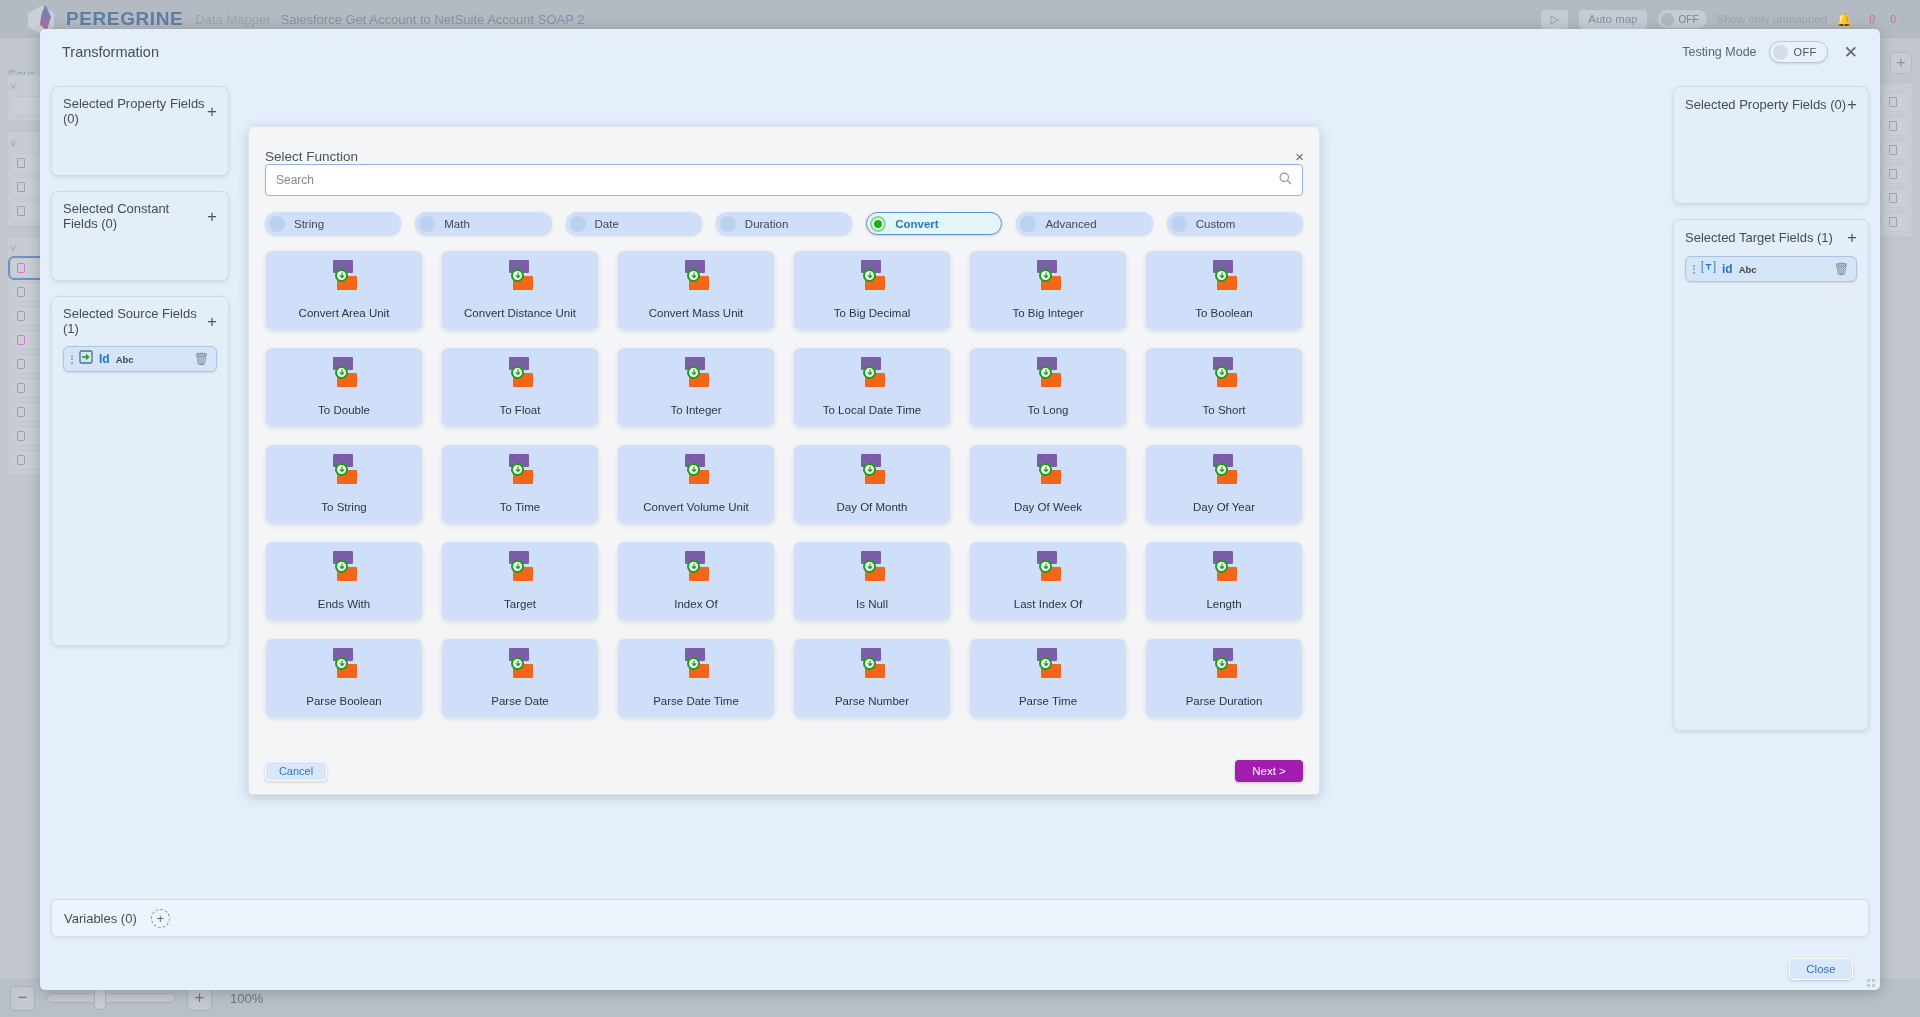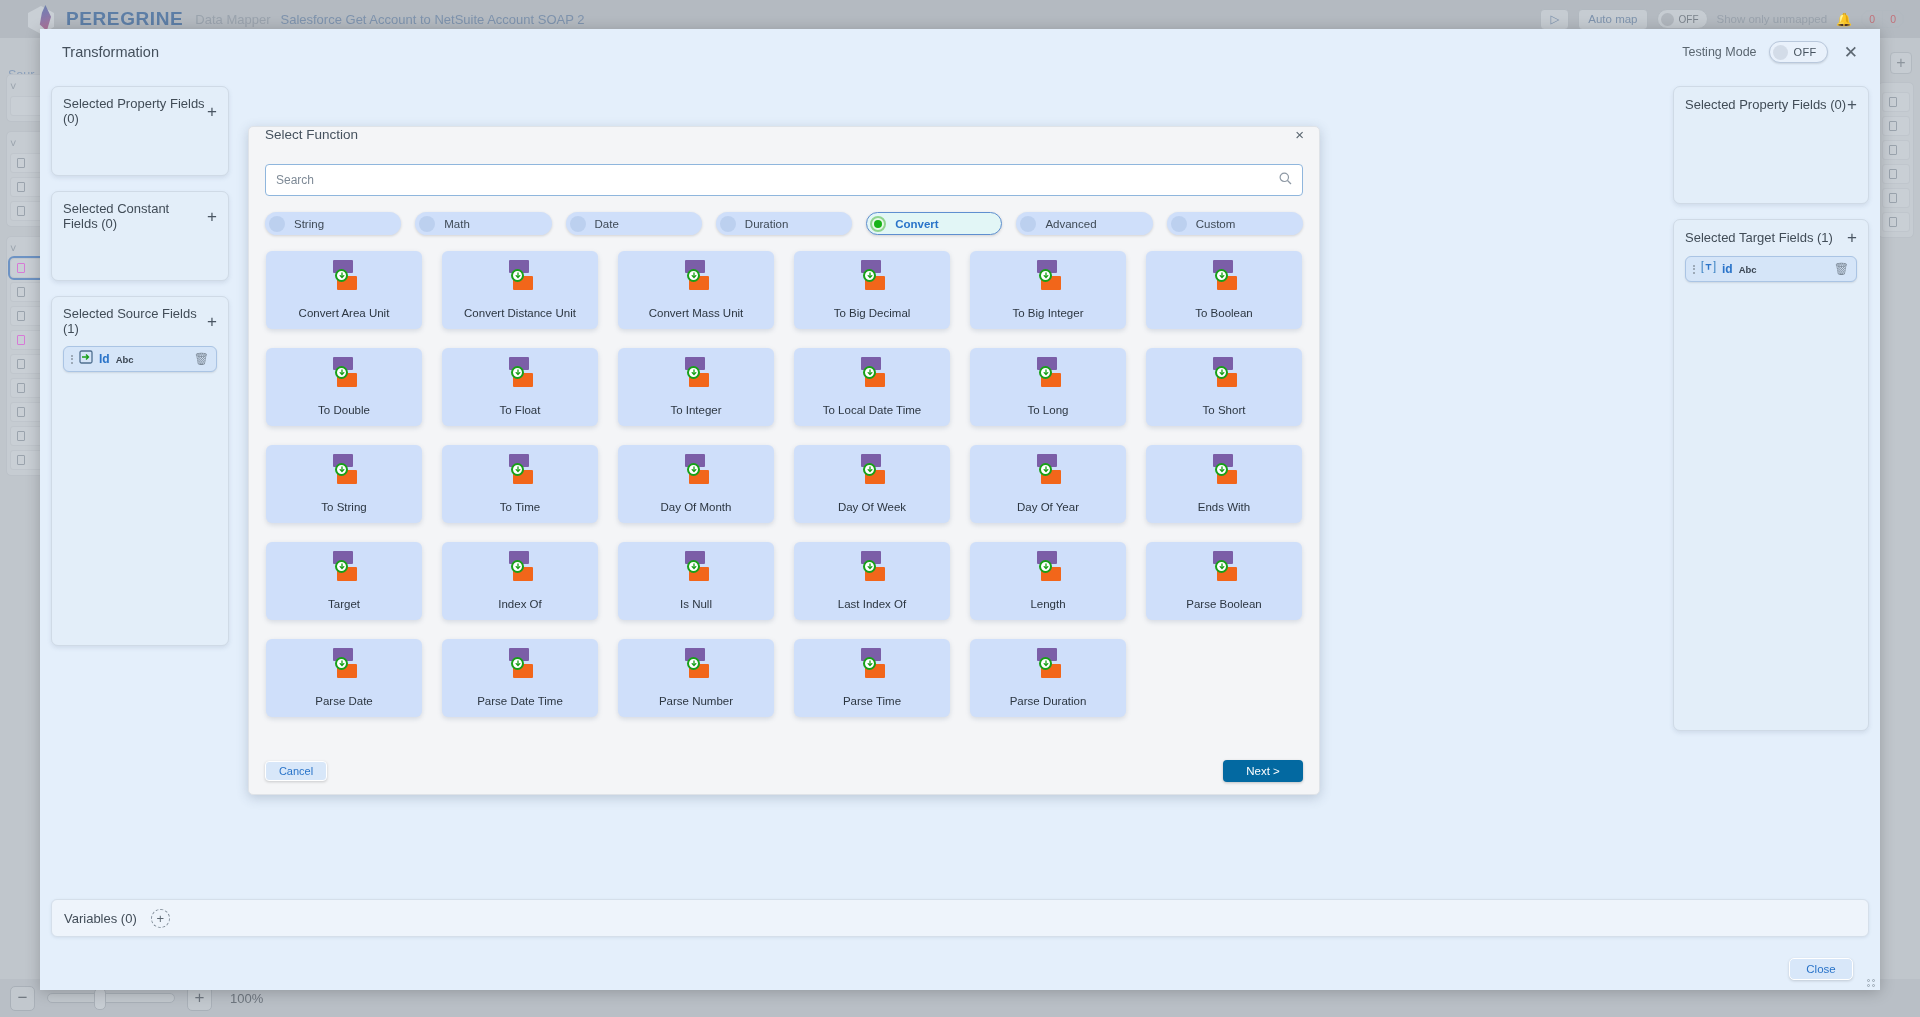--- a/index.html
+++ b/index.html
@@ -111,21 +111,21 @@
   }
   .zoom-thumb {
     position: absolute; left: 46px; top: -6px; width: 12px; height: 22px;
     border: 1px solid #a9b0b8; border-radius: 5px; background: #c7cdd3;
   }
   .zoom-pct { font-size: 13px; color: #6e767f; margin-left: 6px; }
 
   
   #transformation-modal {
     position: absolute; left: 40px; top: 29px; width: 1840px; height: 961px;
-    background: #e4effb; border-radius: 0;
+    background: #e4effb; border-radius: 5px;
     box-shadow: 0 2px 14px rgba(0,0,0,.22);
     z-index: 10;
   }
   .tm-header {
     height: 46px; display: flex; align-items: center; padding: 0 18px 0 22px;
   }
   .tm-title { font-size: 14.5px; color: #44505c; }
   .tm-header-right { margin-left: auto; display: flex; align-items: center; gap: 12px; }
   .tm-testing-label { font-size: 12.5px; color: #5a6670; }
   .tm-toggle {
@@ -199,21 +199,21 @@
     box-shadow: 0 1px 3px rgba(0,0,0,.16);
   }
 
   
   #select-function-dialog {
     position: absolute; left: 208px; top: 51px; width: 1072px; height: 669px;
     background: #f4f5f7; border: 1px solid #dfe3e8; border-radius: 5px;
     box-shadow: 0 3px 12px rgba(60,80,110,.24);
   }
   .sf-header {
-    height: 37px; display: flex; align-items: flex-start; padding: 0 15px 0 16px;
+    height: 37px; display: flex; align-items: flex-end; padding: 0 15px 0 16px;
   }
   .sf-title { font-size: 13.5px; color: #46525e; }
   .sf-close { margin-left: auto; font-size: 15px; color: #5a6670; line-height: 1; }
 
   .sf-search-wrap { padding: 0 16px; }
   .sf-search {
     height: 32px; background: #fff; border: 1px solid #8fb6dd; border-radius: 4px;
     display: flex; align-items: center; padding: 0 10px;
   }
   .sf-search input {
@@ -281,22 +281,22 @@
     display: flex; align-items: center; padding: 0 16px;
   }
   #cancel-button {
     background: #d8e7f9; border: 1px solid #fff; border-radius: 4px;
     width: 62px; height: 20px; font-size: 11px; color: #2a74c9;
     display: flex; align-items: center; justify-content: center;
     box-shadow: 0 1px 3px rgba(0,0,0,.18);
   }
   #next-button {
     margin-left: auto;
-    background: #0369a1; border-radius: 4px;
-    width: 80px; height: 22px; font-size: 11.5px; color: #fff;
+    background: #a21caf; border-radius: 4px;
+    width: 68px; height: 22px; font-size: 11.5px; color: #fff;
     display: flex; align-items: center; justify-content: center;
     box-shadow: 0 1px 3px rgba(0,0,0,.22);
   }
 
   .grip-dots { display: flex; flex-direction: column; gap: 1.5px; }
   .grip-dots i { width: 2px; height: 2px; background: #8a96a3; border-radius: 50%; display: block; }
 
   .resize-dots {
     position: absolute; right: 5px; bottom: 3px;
     display: grid; grid-template-columns: 3px 3px; gap: 2px;
@@ -727,20 +727,32 @@
           <div class="fn-card">
             <div class="fn-icon">
               <span class="fn-icon-top"></span>
               <span class="fn-icon-bot"></span>
               <span class="fn-icon-badge">
                 <svg width="8" height="8" viewBox="0 0 8 8">
                   <path d="M4 1 v4.2 M2.2 3.6 L4 5.6 L5.8 3.6" fill="none" stroke="#18a018" stroke-width="1.3" stroke-linecap="round"></path>
                 </svg>
               </span>
             </div>
+            <div class="fn-label">Convert Volume Unit</div>
+          </div>
+          <div class="fn-card">
+            <div class="fn-icon">
+              <span class="fn-icon-top"></span>
+              <span class="fn-icon-bot"></span>
+              <span class="fn-icon-badge">
+                <svg width="8" height="8" viewBox="0 0 8 8">
+                  <path d="M4 1 v4.2 M2.2 3.6 L4 5.6 L5.8 3.6" fill="none" stroke="#18a018" stroke-width="1.3" stroke-linecap="round"></path>
+                </svg>
+              </span>
+            </div>
             <div class="fn-label">Day Of Month</div>
           </div>
           <div class="fn-card">
             <div class="fn-icon">
               <span class="fn-icon-top"></span>
               <span class="fn-icon-bot"></span>
               <span class="fn-icon-badge">
                 <svg width="8" height="8" viewBox="0 0 8 8">
                   <path d="M4 1 v4.2 M2.2 3.6 L4 5.6 L5.8 3.6" fill="none" stroke="#18a018" stroke-width="1.3" stroke-linecap="round"></path>
                 </svg>

